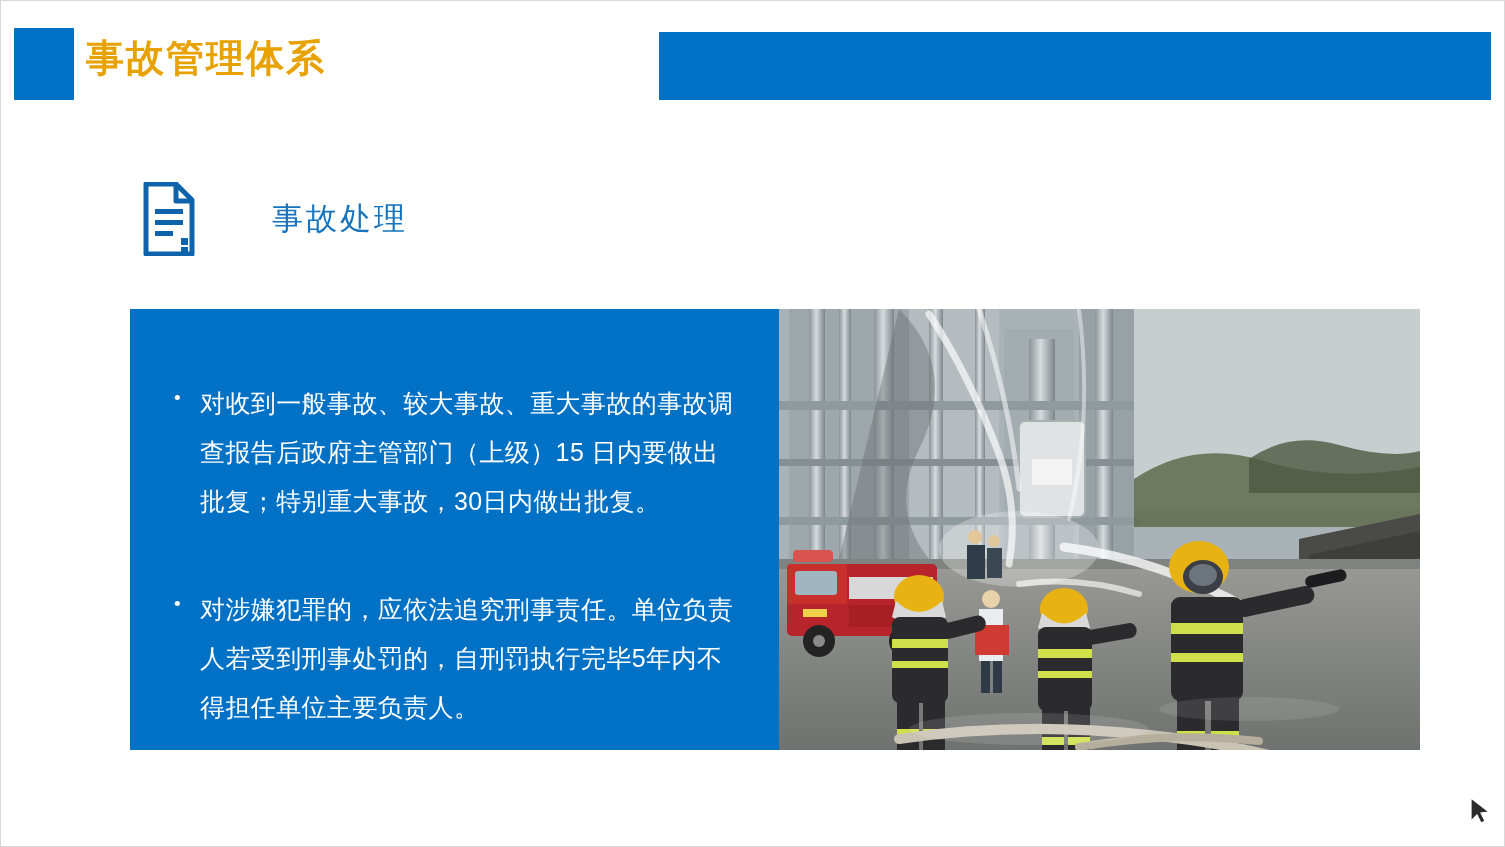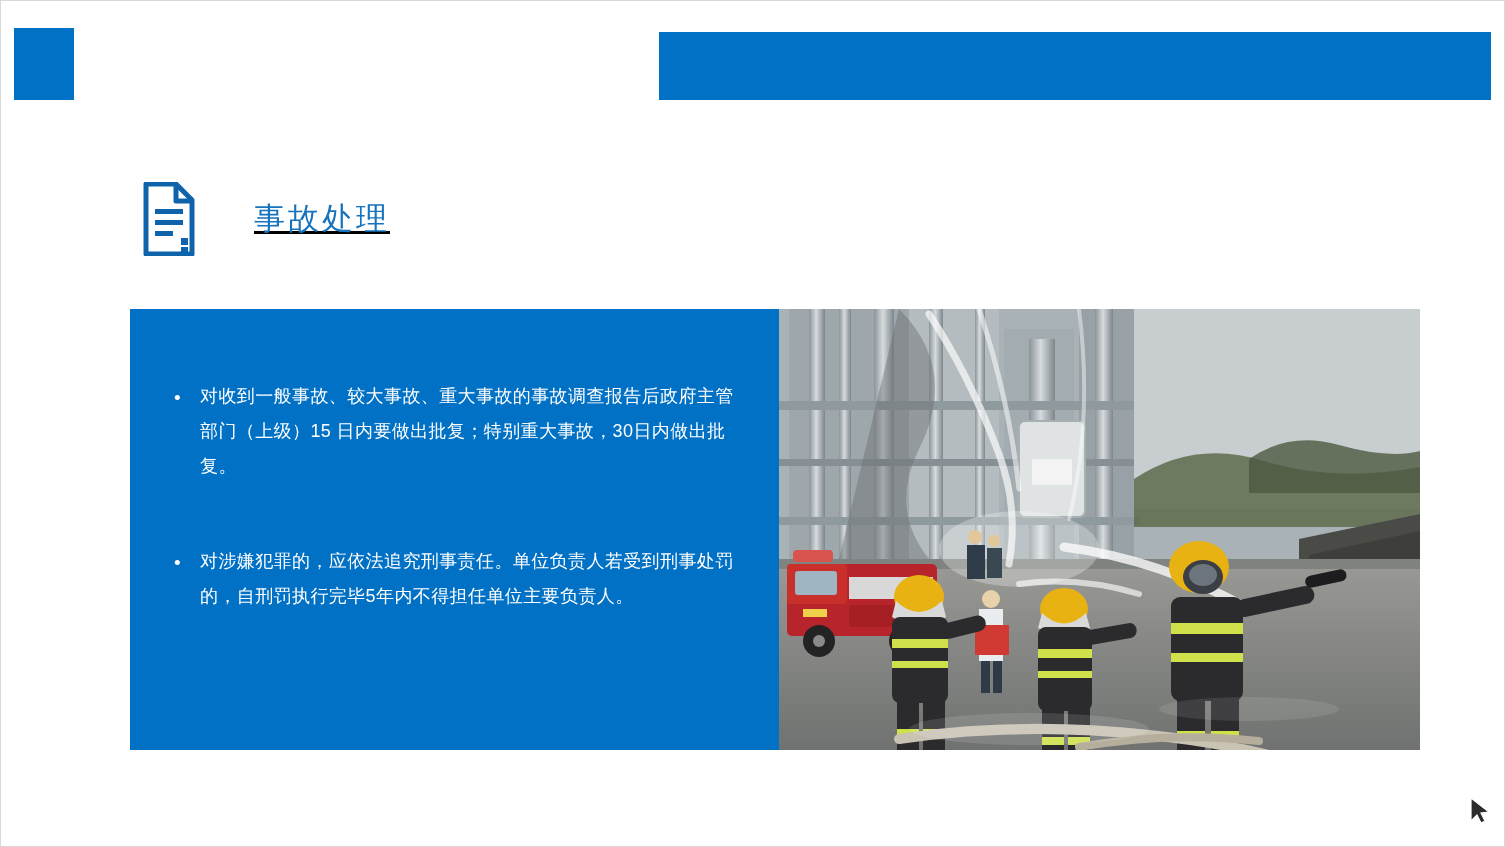--- a/index.html
+++ b/index.html
@@ -55,22 +55,21 @@
     background: #0071c5;
   }
 
   
   .section-head {
     position: absolute;
     left: 140px;
     top: 182px;
     display: flex;
     align-items: center;
-    gap: 56px;
-    text-decoration: underline;
+    gap: 74px;
   }
   .doc-icon {
     width: 58px;
     height: 74px;
     display: block;
   }
   .section-title {
     font-size: 31px;
     color: #1673bd;
     letter-spacing: 3px;
@@ -100,21 +99,21 @@
     margin-bottom: 60px;
   }
   .bullet-dot {
     flex: 0 0 auto;
     width: 26px;
     font-size: 19px;
     line-height: 1.95;
     color: #ffffff;
   }
   .bullet-text {
-    font-size: 18px;
+    font-size: 25px;
     line-height: 1.95;
     letter-spacing: 0.4px;
     color: #ffffff;
   }
 
   
   .photo {
     position: relative;
     width: 641px;
     height: 441px;
@@ -135,20 +134,21 @@
     letter-spacing: 1px;
     white-space: nowrap;
   }
 </style>
 </head>
 <body>
 
 <div id="slide">
 
   <div class="header-left-block"></div>
+  <div class="header-title">事故管理体系</div>
   <div class="header-right-block"></div>
 
   <div class="section-head">
     <span>
       <svg class="doc-icon" viewBox="0 0 58 74" xmlns="http://www.w3.org/2000/svg">
         <path d="M6 2 h30 l16 16 v54 H6 Z" fill="none" stroke="#0f63ab" stroke-width="5" stroke-linejoin="round"></path>
         <path d="M36 2 v17 h16" fill="none" stroke="#0f63ab" stroke-width="5" stroke-linejoin="round"></path>
         <rect x="15" y="27" width="28" height="5" fill="#0f63ab"></rect>
         <rect x="15" y="38" width="28" height="5" fill="#0f63ab"></rect>
         <rect x="15" y="49" width="18" height="5" fill="#0f63ab"></rect>

